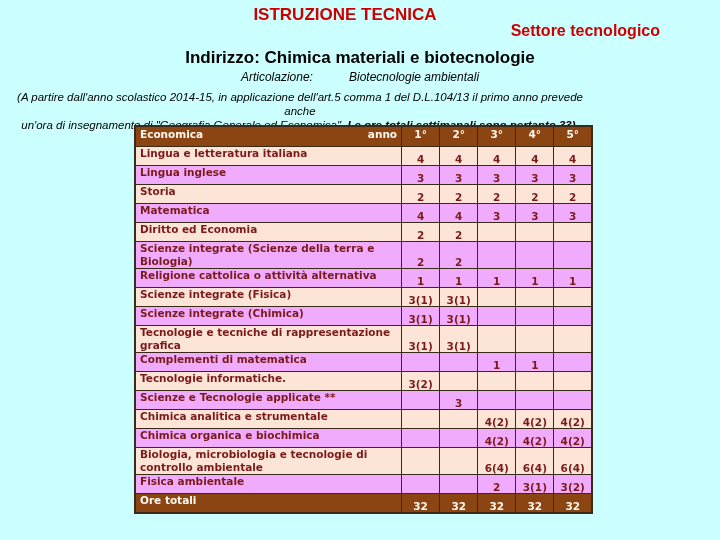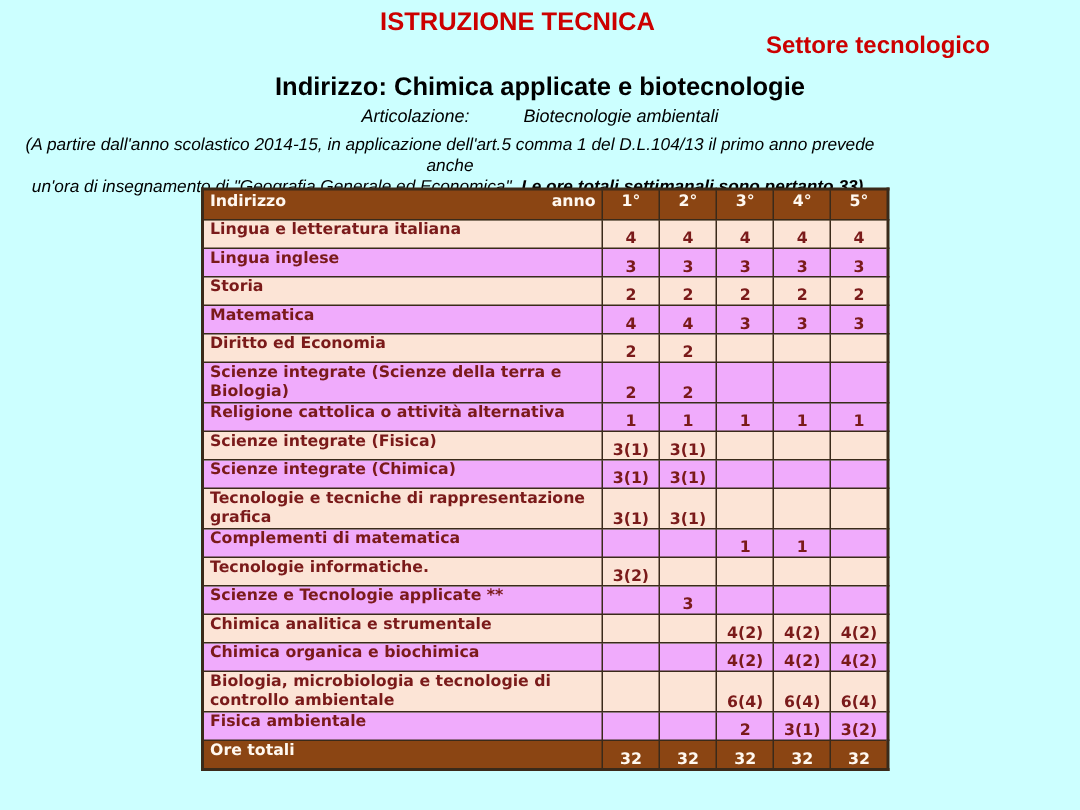--- a/index.html
+++ b/index.html
@@ -47,21 +47,21 @@
   tr.foot td.name { color: #fff8f0; }
   tr.foot td.v { color: #fff8f0; }
   tr.tall td { height: 26px; }
 </style>
 </head>
 <body>
 
 <div class="title-block">
   <div class="t1">ISTRUZIONE TECNICA</div>
   <div class="t2">Settore tecnologico</div>
-  <div class="t3">Indirizzo: Chimica applicate e biotecnologie</div>
+  <div class="t3">Indirizzo: Chimica materiali e biotecnologie</div>
   <div class="t4">
     <span>Articolazione:</span><span class="gap"></span><span>Biotecnologie ambientali</span>
   </div>
   <div class="note">
     <span>(A partire dall'anno scolastico 2014-15, in applicazione dell'art.5 comma 1 del D.L.104/13 il primo anno prevede anche</span><br>
     <span>un'ora di insegnamento di "Geografia Generale ed Economica".</span>
     <b>Le ore totali settimanali sono pertanto 33).</b>
   </div>
 </div>
 
@@ -70,21 +70,21 @@
     <col class="c-name">
       <col class="c-anno">
       <col class="c-y">
       <col class="c-y">
       <col class="c-y">
       <col class="c-y">
       <col class="c-y">
   </colgroup>
   <tbody id="tbody">
     <tr class="head">
-      <th class="name">Indirizzo</th>
+      <th class="name">Economica</th>
       <th class="anno">anno</th>
       <th class="y">1°</th>
       <th class="y">2°</th>
       <th class="y">3°</th>
       <th class="y">4°</th>
       <th class="y">5°</th>
     </tr>
   <tr class="odd">
         <td class="name" colspan="2">Lingua e letteratura italiana</td>
         <td class="v">4</td>

